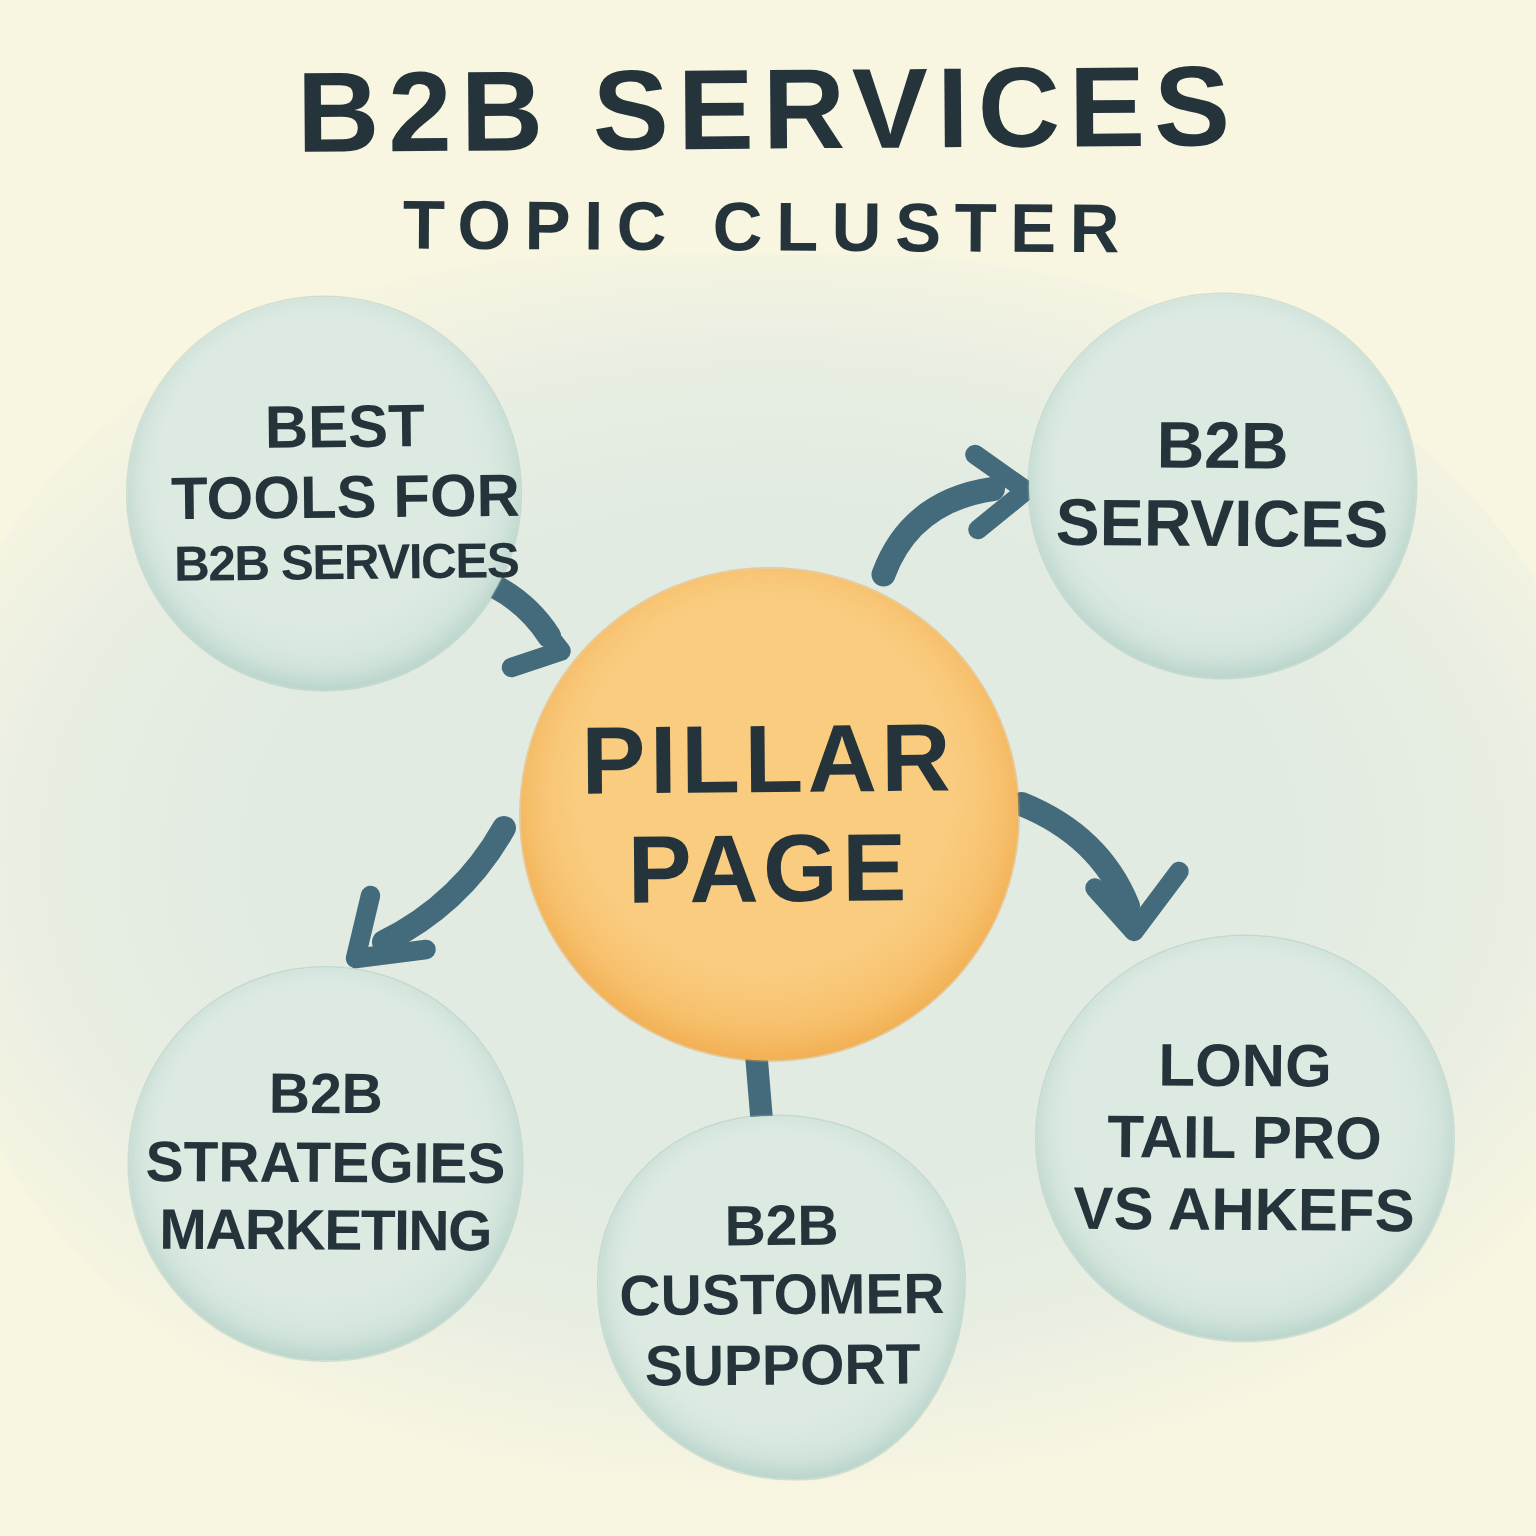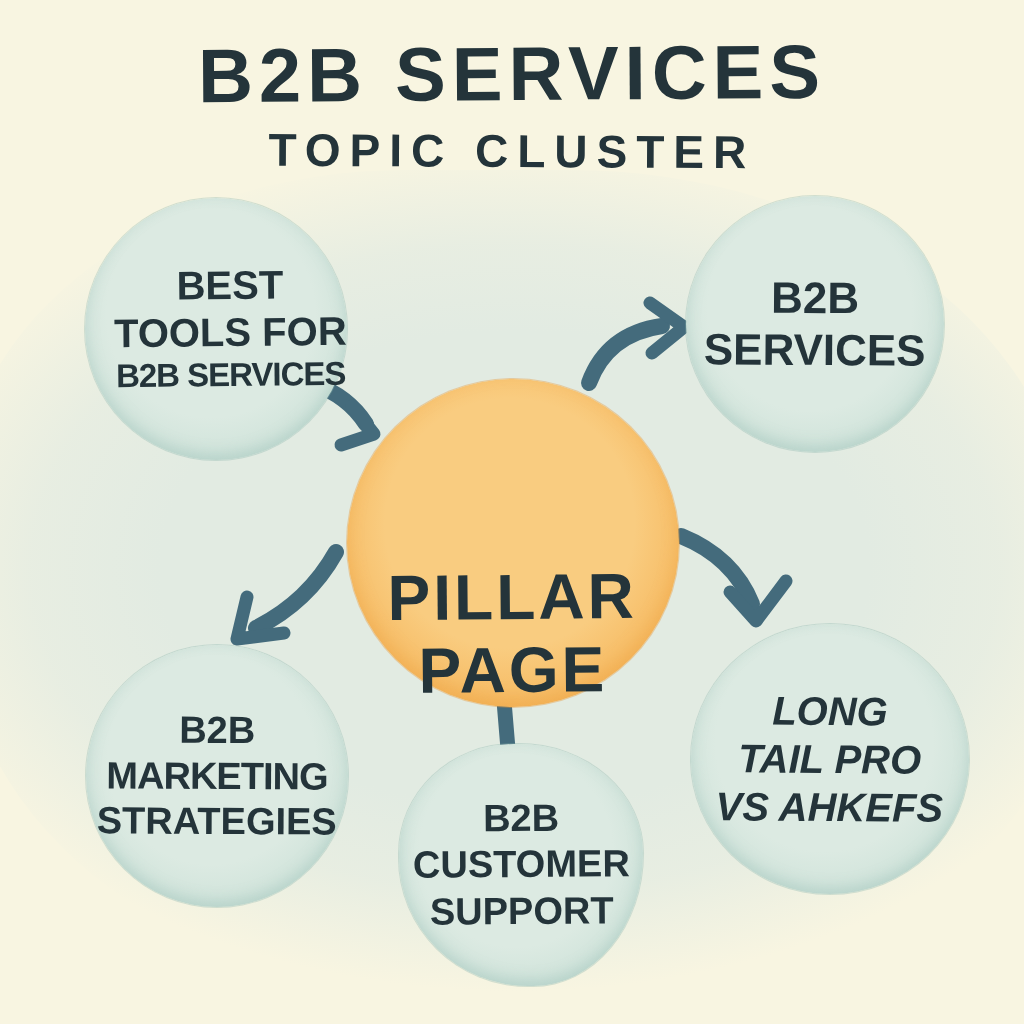--- a/index.html
+++ b/index.html
@@ -50,24 +50,24 @@
   .node .line{display:block;}
   .pillar{
     background:radial-gradient(circle at 49% 44%,
       var(--pillar-fill) 0%, var(--pillar-fill) 50%, var(--pillar-mid) 76%,
       var(--pillar-rim) 96%, #e5963a 100%);
     box-shadow:0 0 0 1px rgba(229,150,58,0.4), inset 0 -8px 16px rgba(233,156,57,0.35);
   }
   
   #node-best-tools   {left:85px;  top:198px; width:262px; height:262px;justify-content:flex-end;}
   #node-b2b-services {left:686px; top:196px; width:258px; height:256px;}
-  #node-pillar       {left:347px; top:379px; width:332px; height:328px;align-items:flex-end;}
+  #node-pillar       {left:347px; top:379px; width:332px; height:328px;}
   #node-marketing    {left:86px;  top:645px; width:262px; height:262px;}
   #node-customer     {left:399px; top:744px; width:244px; height:242px; border-radius:48% 52% 46% 54%/46% 46% 56% 54%;}
-  #node-longtail     {left:691px; top:624px; width:278px; height:270px;font-style:italic;}
+  #node-longtail     {left:691px; top:624px; width:278px; height:270px;}
 
   
   #node-best-tools .t  {font-size:40px;line-height:1.18;transform:rotate(-0.6deg);}
   #node-best-tools .l3 {font-size:33px;letter-spacing:-1px;}
   #node-b2b-services .t{font-size:44px;line-height:1.18;transform:rotate(0.4deg);}
   #node-pillar .t      {font-size:64px;line-height:1.14;letter-spacing:3px;transform:rotate(-0.5deg);}
   #node-marketing .t   {font-size:38px;line-height:1.2;transform:rotate(0.3deg);}
   #node-marketing .l2  {letter-spacing:-1px;}
   #node-customer .t    {font-size:38px;line-height:1.22;transform:rotate(-0.4deg);}
   #node-longtail .t    {font-size:40px;line-height:1.2;transform:rotate(0.4deg);}
@@ -125,22 +125,22 @@
   <div class="node" id="node-b2b-services">
     <div class="t">
       <span class="line l1">B2B</span>
       <span class="line l2">SERVICES</span>
     </div>
   </div>
 
   <div class="node" id="node-marketing">
     <div class="t">
       <span class="line l1">B2B</span>
+      <span class="line l3">STRATEGIES</span>
       <span class="line l2">MARKETING</span>
-      <span class="line l3">STRATEGIES</span>
     </div>
   </div>
 
   <div class="node" id="node-customer">
     <div class="t">
       <span class="line l1">B2B</span>
       <span class="line l2">CUSTOMER</span>
       <span class="line l3">SUPPORT</span>
     </div>
   </div>

